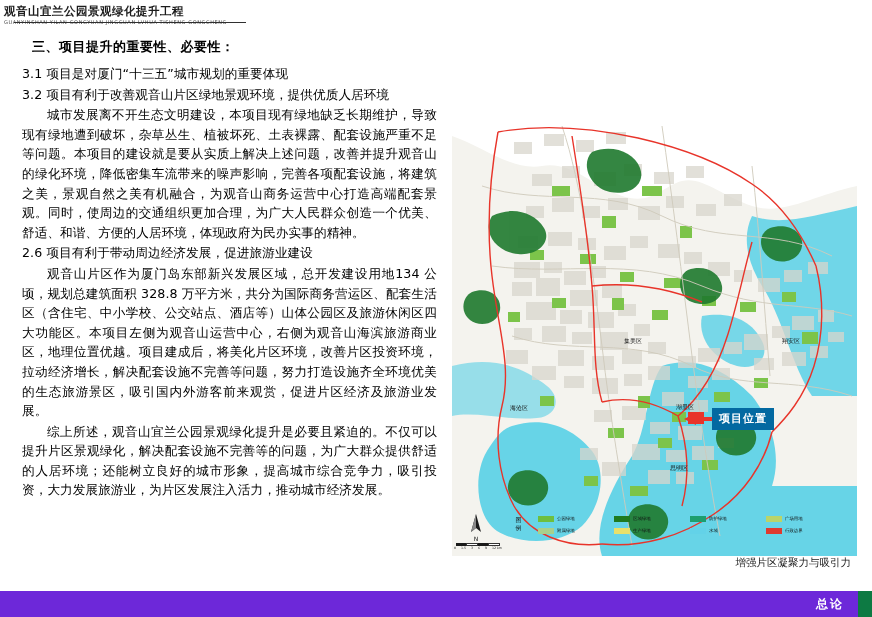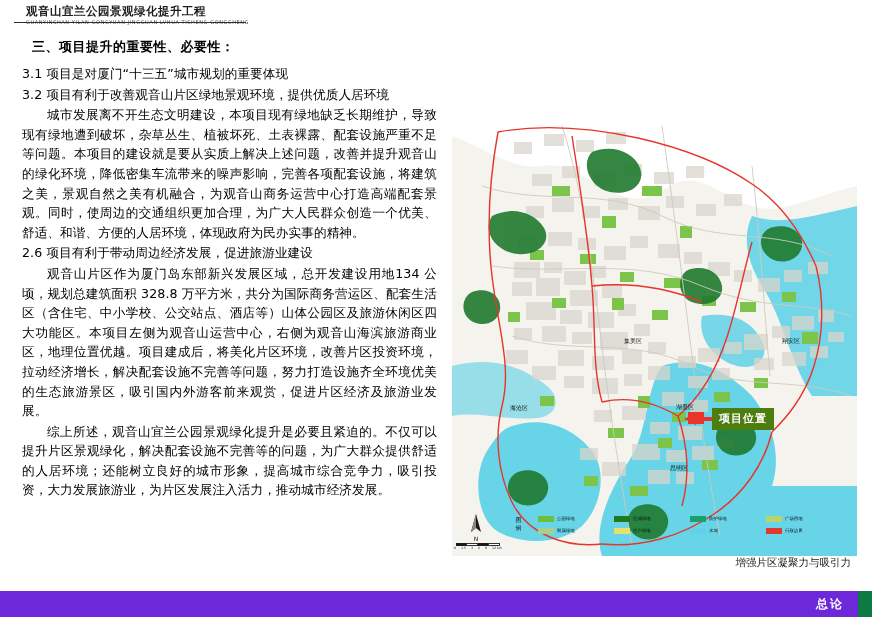--- a/index.html
+++ b/index.html
@@ -17,21 +17,21 @@
   #page {
     position: relative;
     width: 872px;
     height: 617px;
     background: #fff;
   }
 
   
   .header {
     position: absolute;
-    left: 26px;
+    left: 4px;
     top: 4px;
     width: 232px;
   }
   .header-title {
     font-size: 11.5px;
     font-weight: bold;
     color: #1c1c1c;
     letter-spacing: 0.5px;
     line-height: 14px;
   }
@@ -99,21 +99,21 @@
     text-align: right;
     font-size: 10.5px;
     color: #1a1a1a;
     padding-right: 6px;
     box-sizing: border-box;
   }
   .site-label {
     position: absolute;
     left: 712px;
     top: 408px;
-    background: #4d7c0f;
+    background: #0369a1;
     color: #fff;
     font-size: 11px;
     font-weight: bold;
     padding: 3px 7px 4px 7px;
     letter-spacing: 1px;
   }
   .site-arrow {
     position: absolute;
     left: 684px;
     top: 413px;

